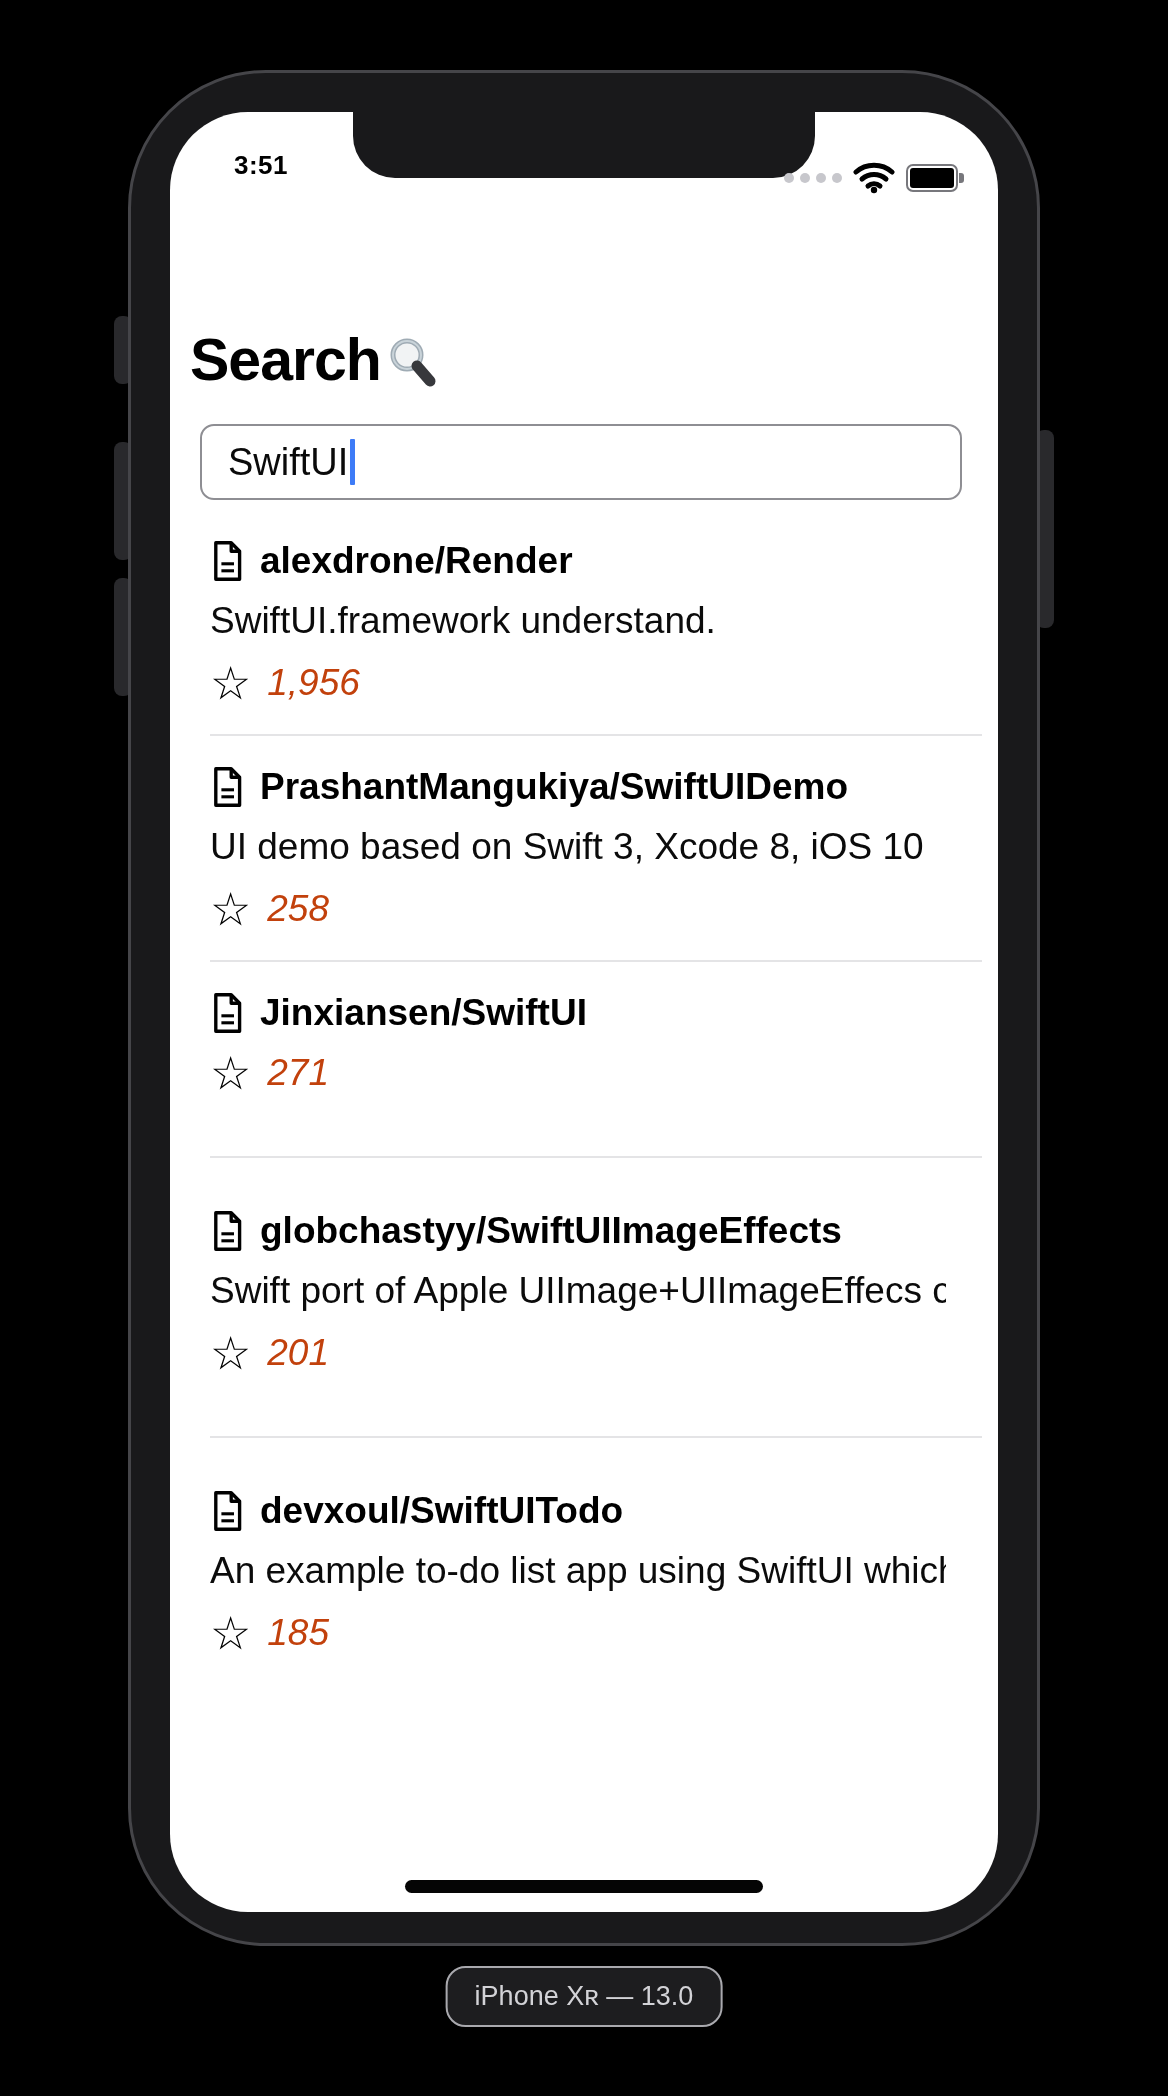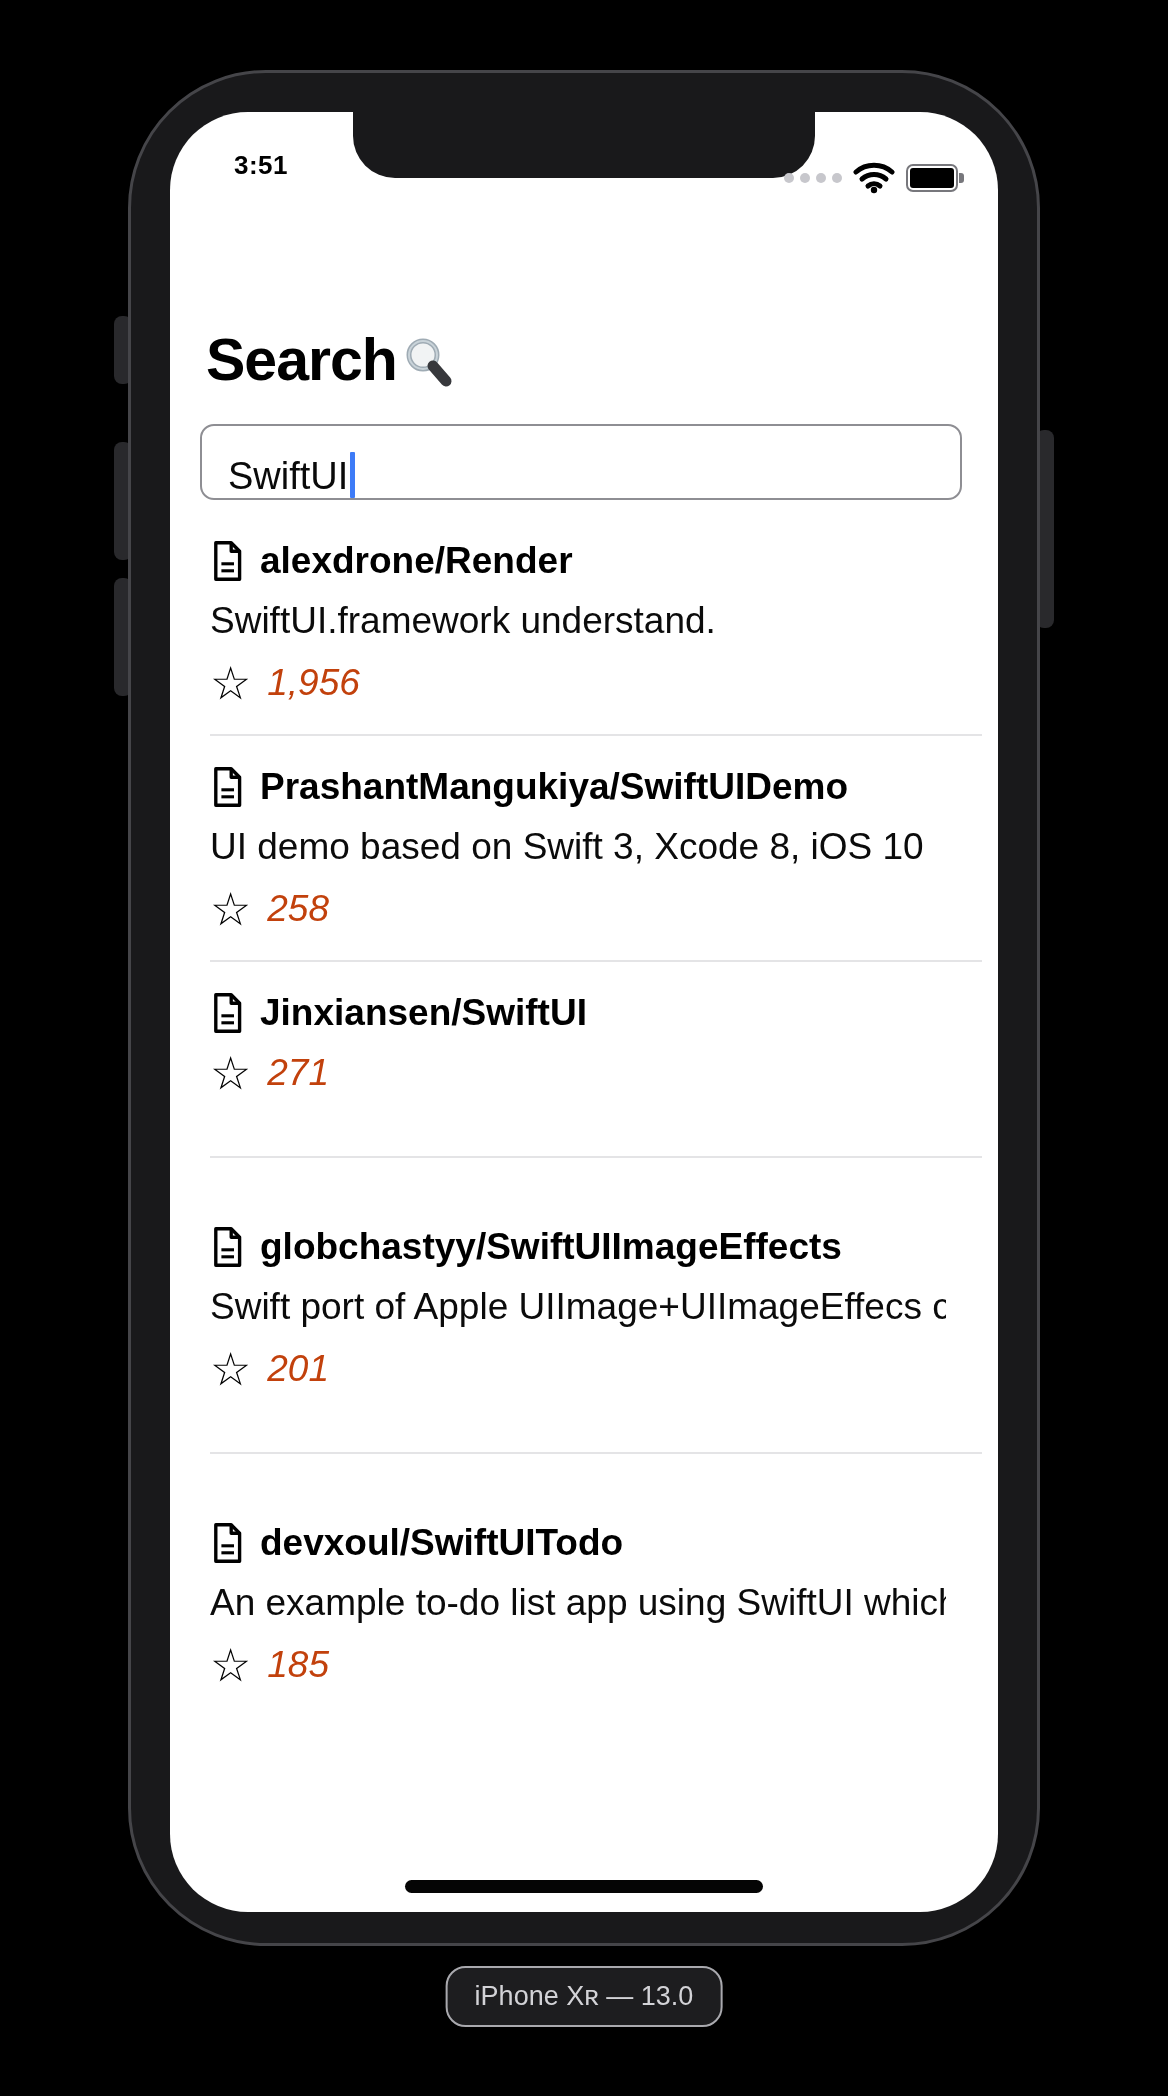--- a/index.html
+++ b/index.html
@@ -35,32 +35,32 @@
   .status-right{
     position:absolute;right:40px;top:50px;display:flex;align-items:center;gap:11px;z-index:7;
   }
   .cell-dots{display:flex;gap:6px;align-items:center;}
   .cell-dots span{width:10px;height:10px;border-radius:50%;background:#c7c7cc;display:block;}
   .wifi-icon{display:block;}
   .battery{position:relative;width:48px;height:24px;border:2px solid #77777c;border-radius:7px;}
   .battery-fill{position:absolute;left:2px;top:2px;right:2px;bottom:2px;background:#000;border-radius:3px;}
   .battery-cap{position:absolute;right:-8px;top:7px;width:5px;height:10px;background:#77777c;border-radius:0 3px 3px 0;}
   
-  .app-header{display:flex;align-items:center;margin:214px 0 0 36px;}
+  .app-header{display:flex;align-items:center;margin:214px 0 0 20px;}
   .app-title{font-size:59px;font-weight:800;color:#000;letter-spacing:-1px;}
   .magnifier-icon{margin-left:4px;margin-top:6px;}
   .search-field{
     margin:30px 36px 0 30px;height:76px;border:2.5px solid #8e8e93;border-radius:14px;
-    display:flex;align-items:flex-end;padding:0 26px;box-sizing:border-box;background:#fff;
+    display:flex;align-items:center;padding:0 26px;box-sizing:border-box;background:#fff;
   }
   .search-text{font-size:38px;color:#0a0a0a;}
   .caret{width:5px;height:46px;background:#3d7bf7;margin-left:2px;border-radius:1px;}
   .list{margin:10px 16px 0 40px;}
   .row{padding:30px 36px 30px 0;}
-  .row.pt-lg{padding-top:68px;}
+  .row.pt-lg{padding-top:52px;}
   .row.pb-lg{padding-bottom:62px;}
   .row-head{display:flex;align-items:center;gap:16px;}
   .row-title{font-size:37px;font-weight:700;color:#000;white-space:nowrap;overflow:hidden;}
   .row-desc{margin-top:16px;font-size:37px;line-height:46px;color:#0b0b0b;font-weight:400;}
   .row-desc.clip{white-space:nowrap;overflow:hidden;}
   .row-stars{margin-top:18px;display:flex;align-items:center;gap:16px;}
   .star-glyph{font-size:46px;line-height:40px;color:#000;font-family:"DejaVu Sans",sans-serif;}
   .star-count{font-size:37px;color:#c2410c;font-style:italic;}
   .sep{height:2px;background:#e4e4e6;}
   .home-indicator{

